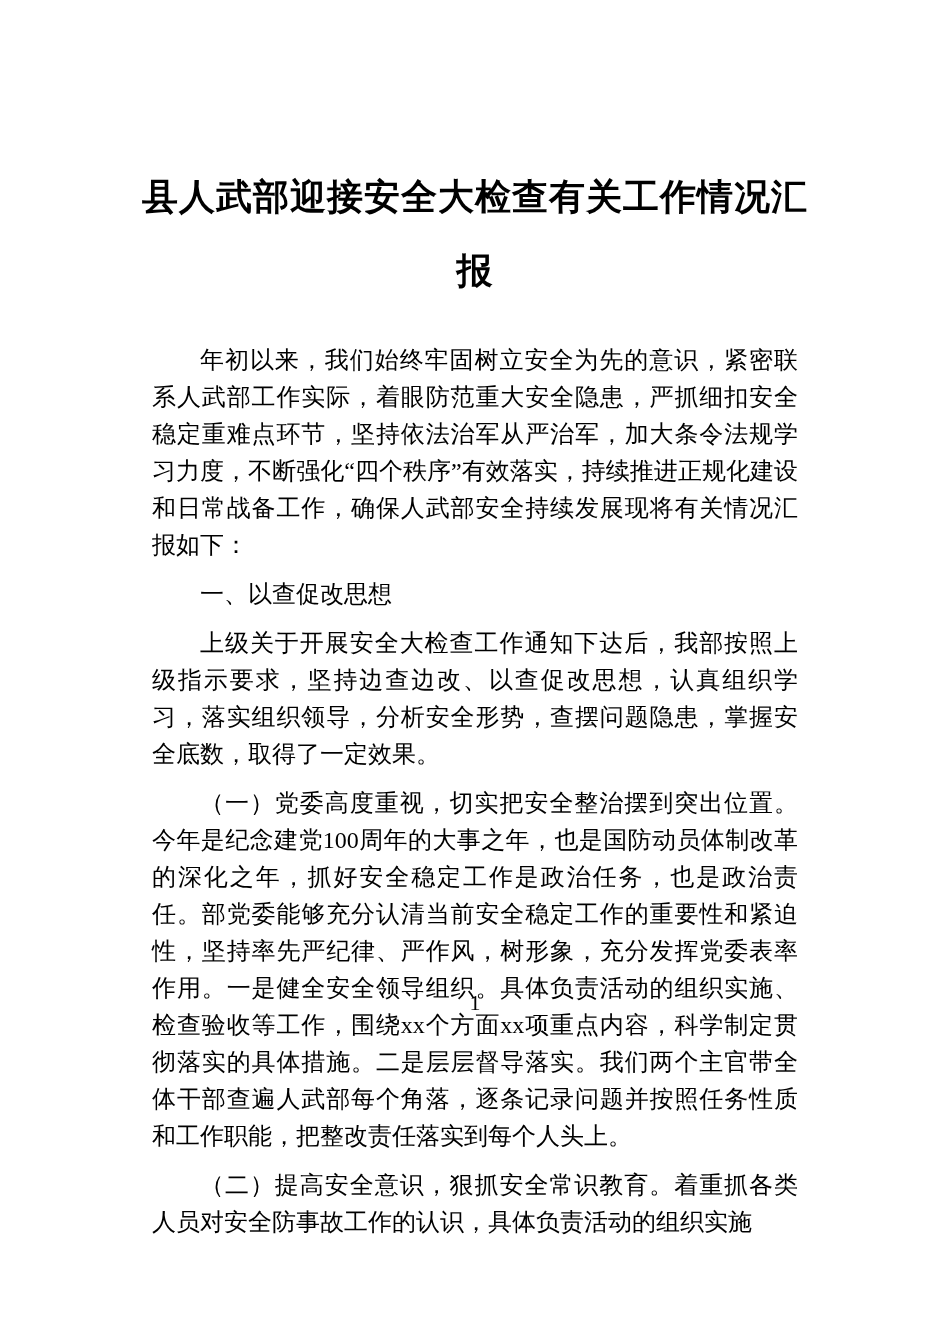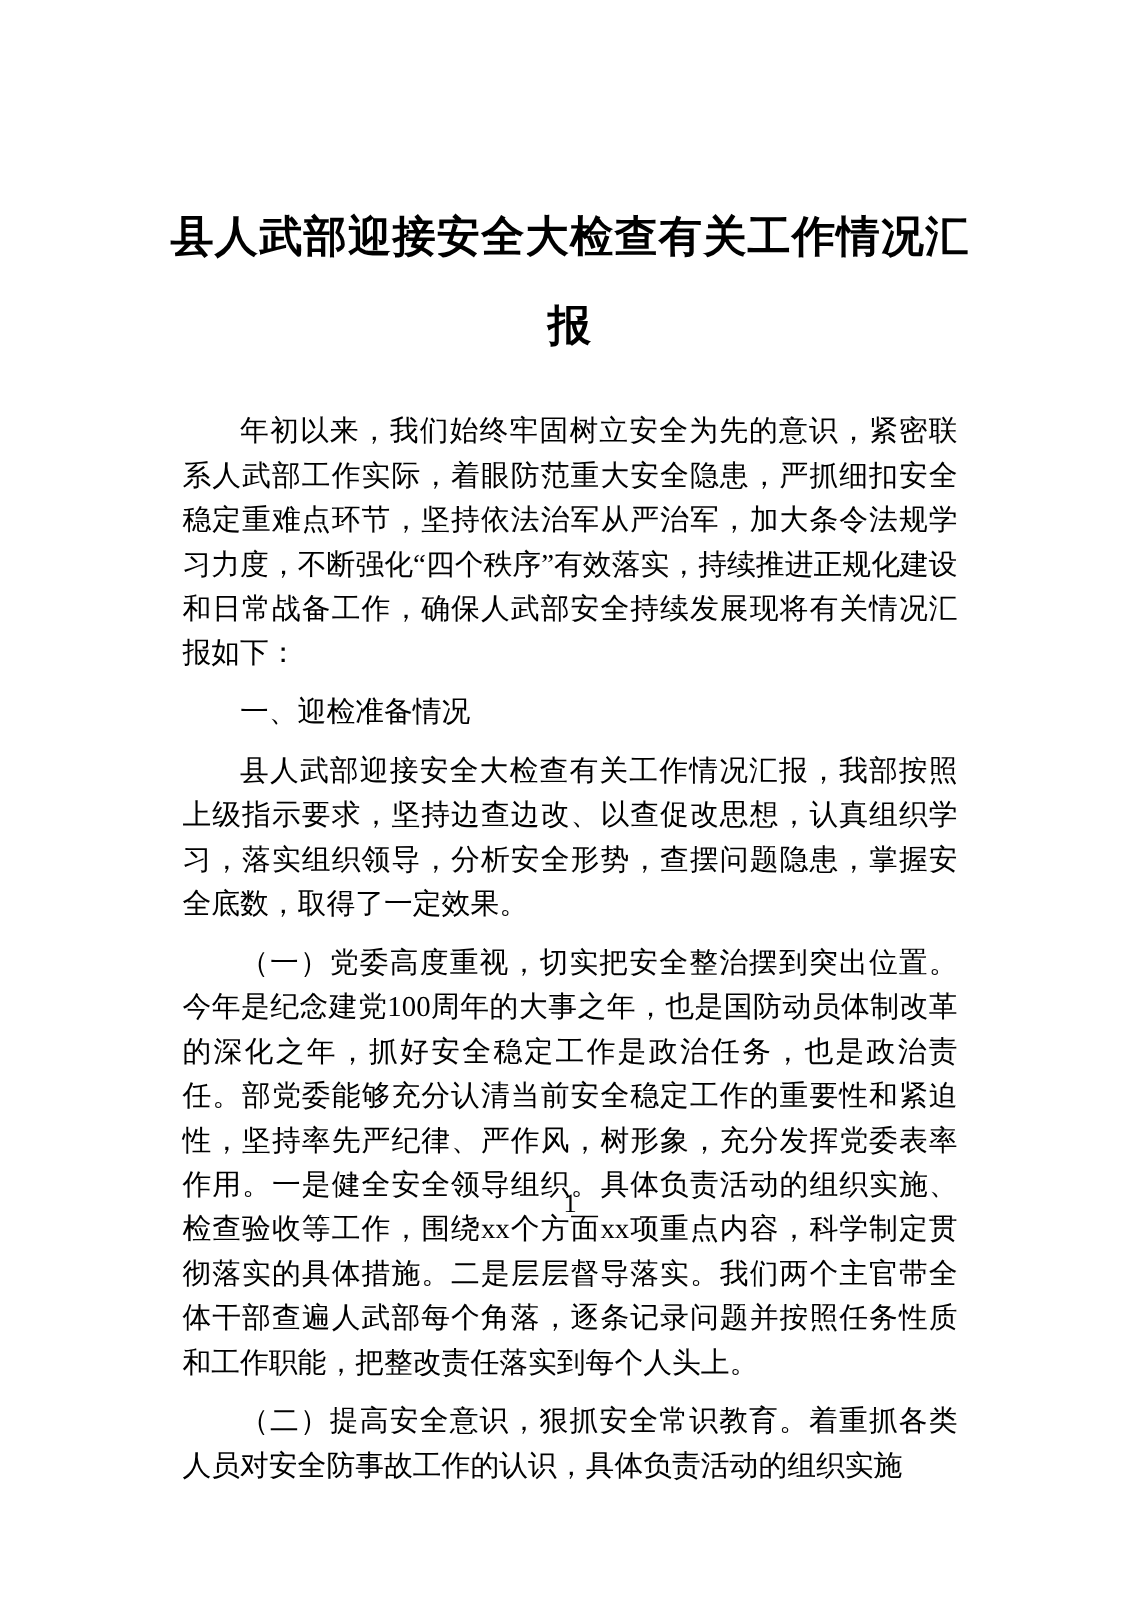--- a/index.html
+++ b/index.html
@@ -51,20 +51,20 @@
   }
 </style>
 </head>
 <body>
 
 <div class="page">
   <h1 class="title">县人武部迎接安全大检查有关工作情况汇报</h1>
 
   <div class="doc-body">
     <p>年初以来，我们始终牢固树立安全为先的意识，紧密联系人武部工作实际，着眼防范重大安全隐患，严抓细扣安全稳定重难点环节，坚持依法治军从严治军，加大条令法规学习力度，不断强化“四个秩序”有效落实，持续推进正规化建设和日常战备工作，确保人武部安全持续发展现将有关情况汇报如下：</p>
-    <p>一、迎检准备情况</p>
-    <p>县人武部迎接安全大检查有关工作情况汇报，我部按照上级指示要求，坚持边查边改、以查促改思想，认真组织学习，落实组织领导，分析安全形势，查摆问题隐患，掌握安全底数，取得了一定效果。</p>
+    <p>一、以查促改思想</p>
+    <p>上级关于开展安全大检查工作通知下达后，我部按照上级指示要求，坚持边查边改、以查促改思想，认真组织学习，落实组织领导，分析安全形势，查摆问题隐患，掌握安全底数，取得了一定效果。</p>
     <p>（一）党委高度重视，切实把安全整治摆到突出位置。今年是纪念建党100周年的大事之年，也是国防动员体制改革的深化之年，抓好安全稳定工作是政治任务，也是政治责任。部党委能够充分认清当前安全稳定工作的重要性和紧迫性，坚持率先严纪律、严作风，树形象，充分发挥党委表率作用。一是健全安全领导组织。具体负责活动的组织实施、检查验收等工作，围绕xx个方面xx项重点内容，科学制定贯彻落实的具体措施。二是层层督导落实。我们两个主官带全体干部查遍人武部每个角落，逐条记录问题并按照任务性质和工作职能，把整改责任落实到每个人头上。</p>
     <p class="para-gap">（二）提高安全意识，狠抓安全常识教育。着重抓各类人员对安全防事故工作的认识，具体负责活动的组织实施</p>
   </div>
 
   <div class="page-number">1</div>
 </div>
 
 </body></html>

